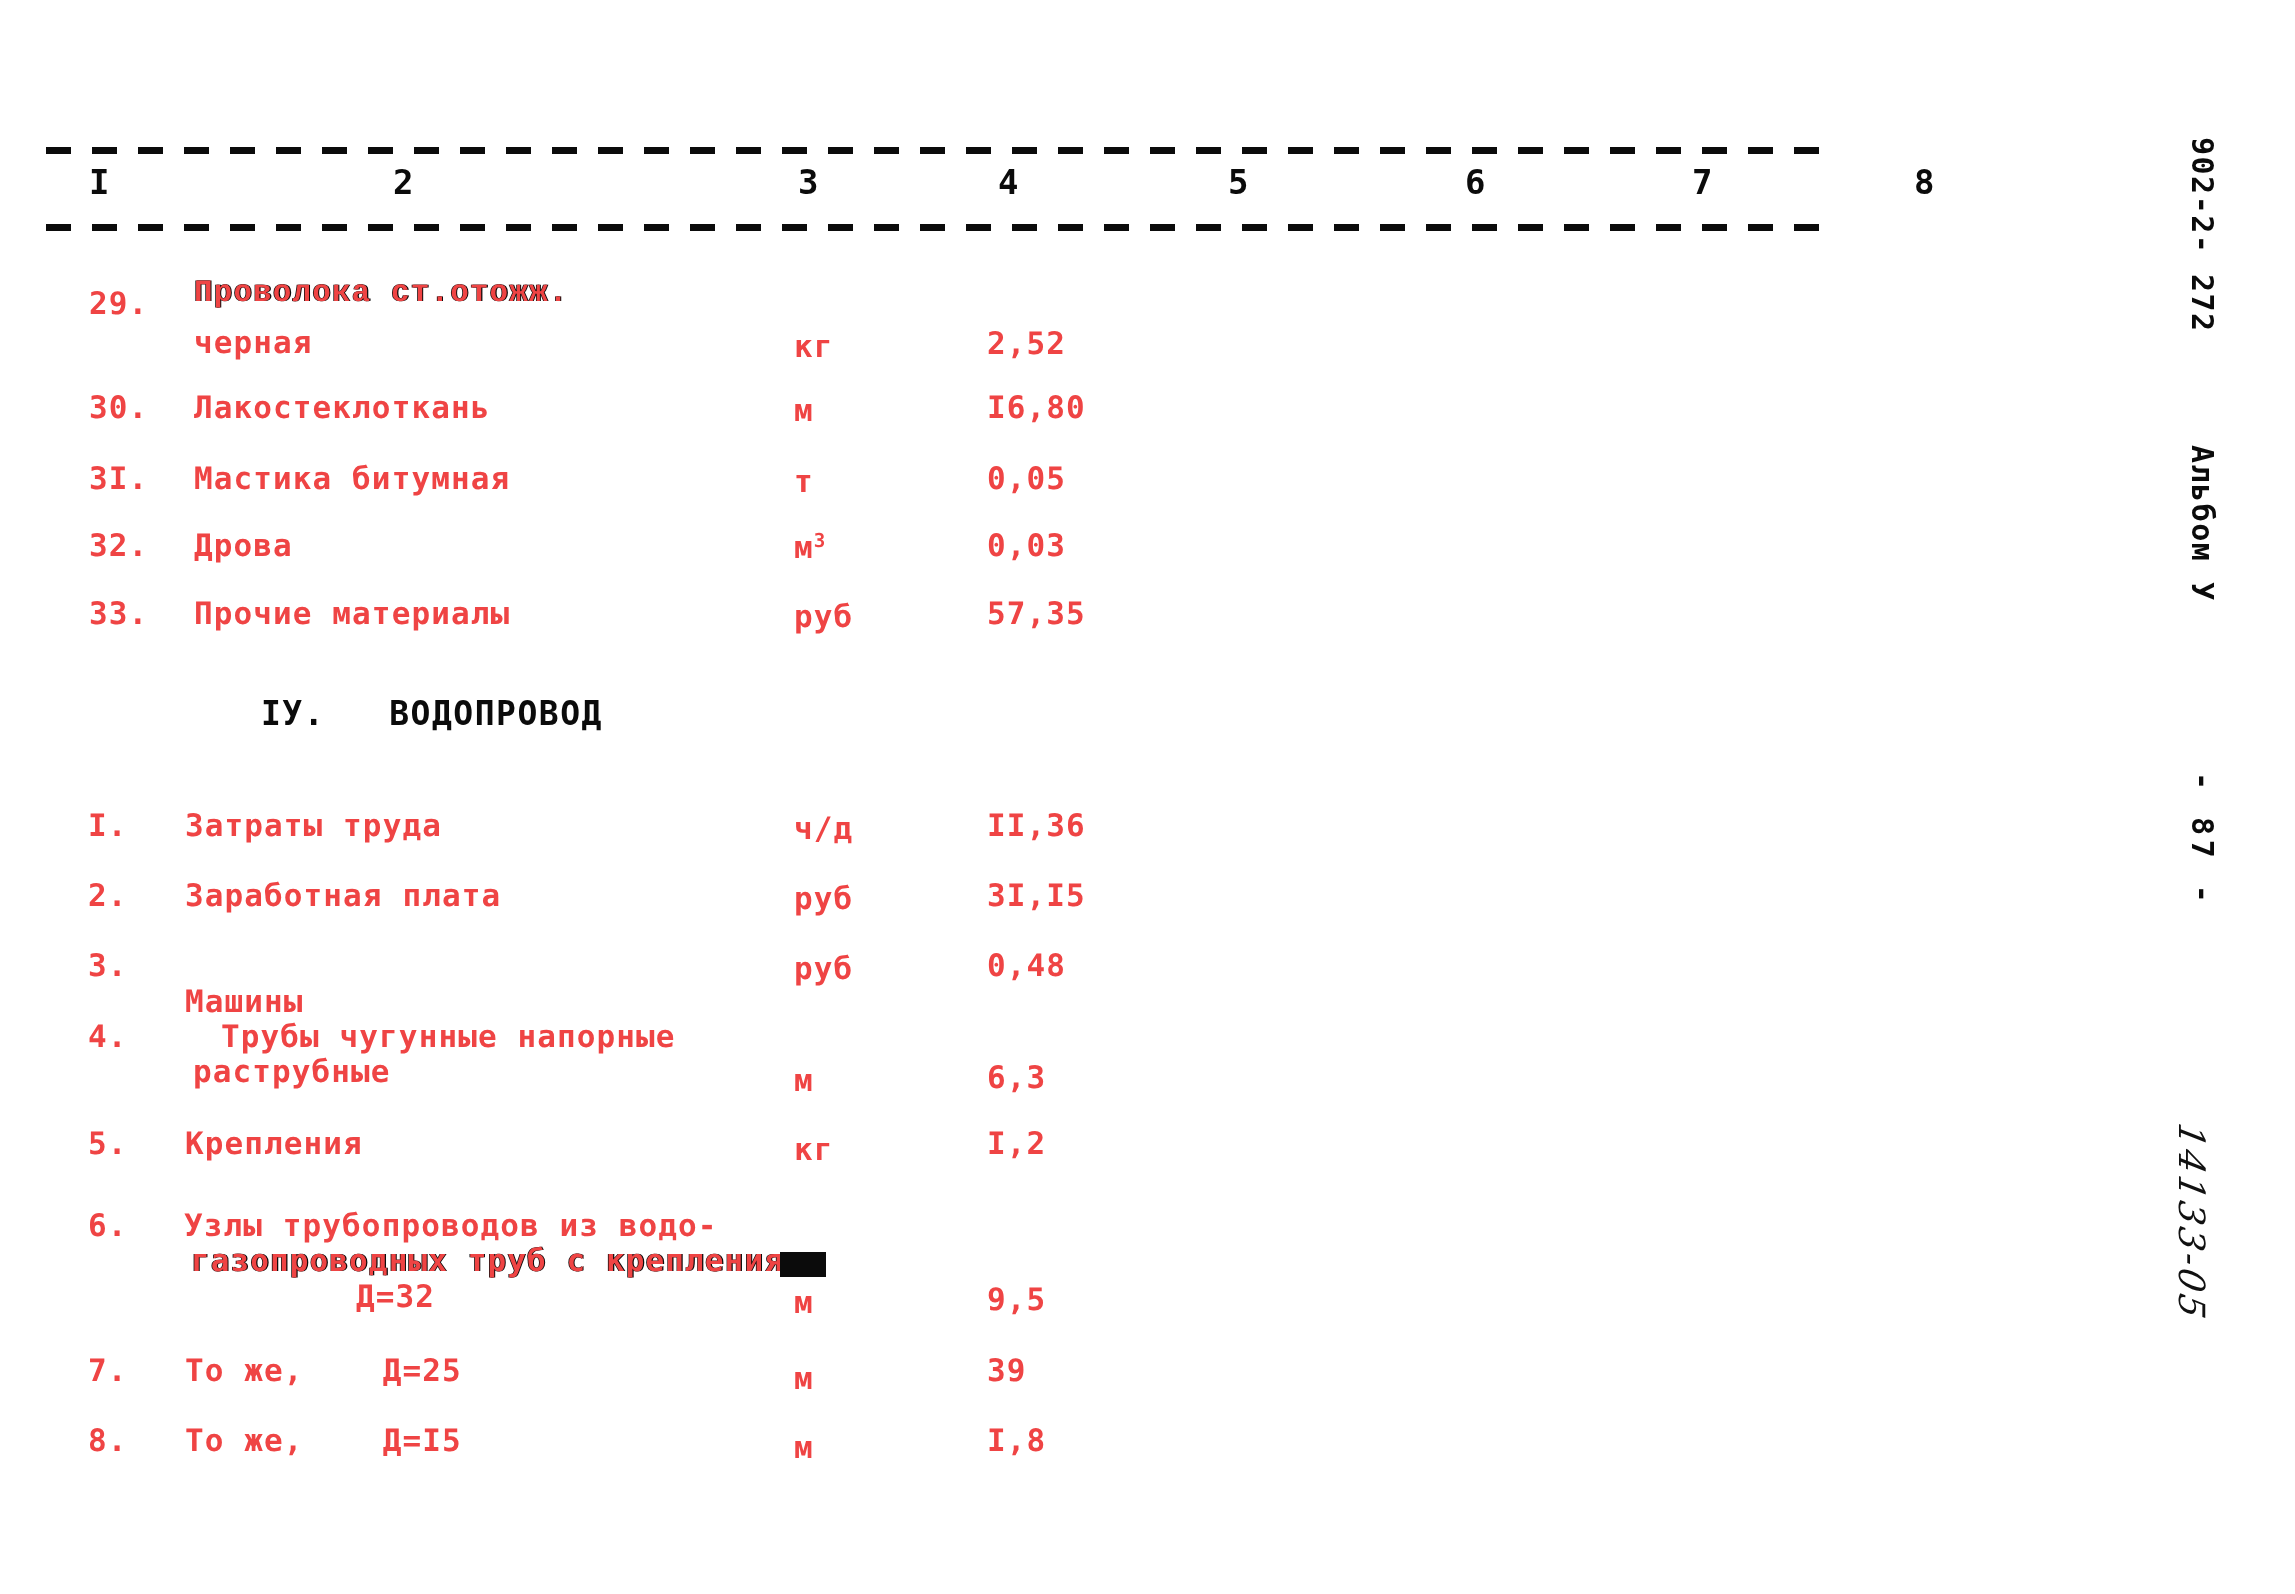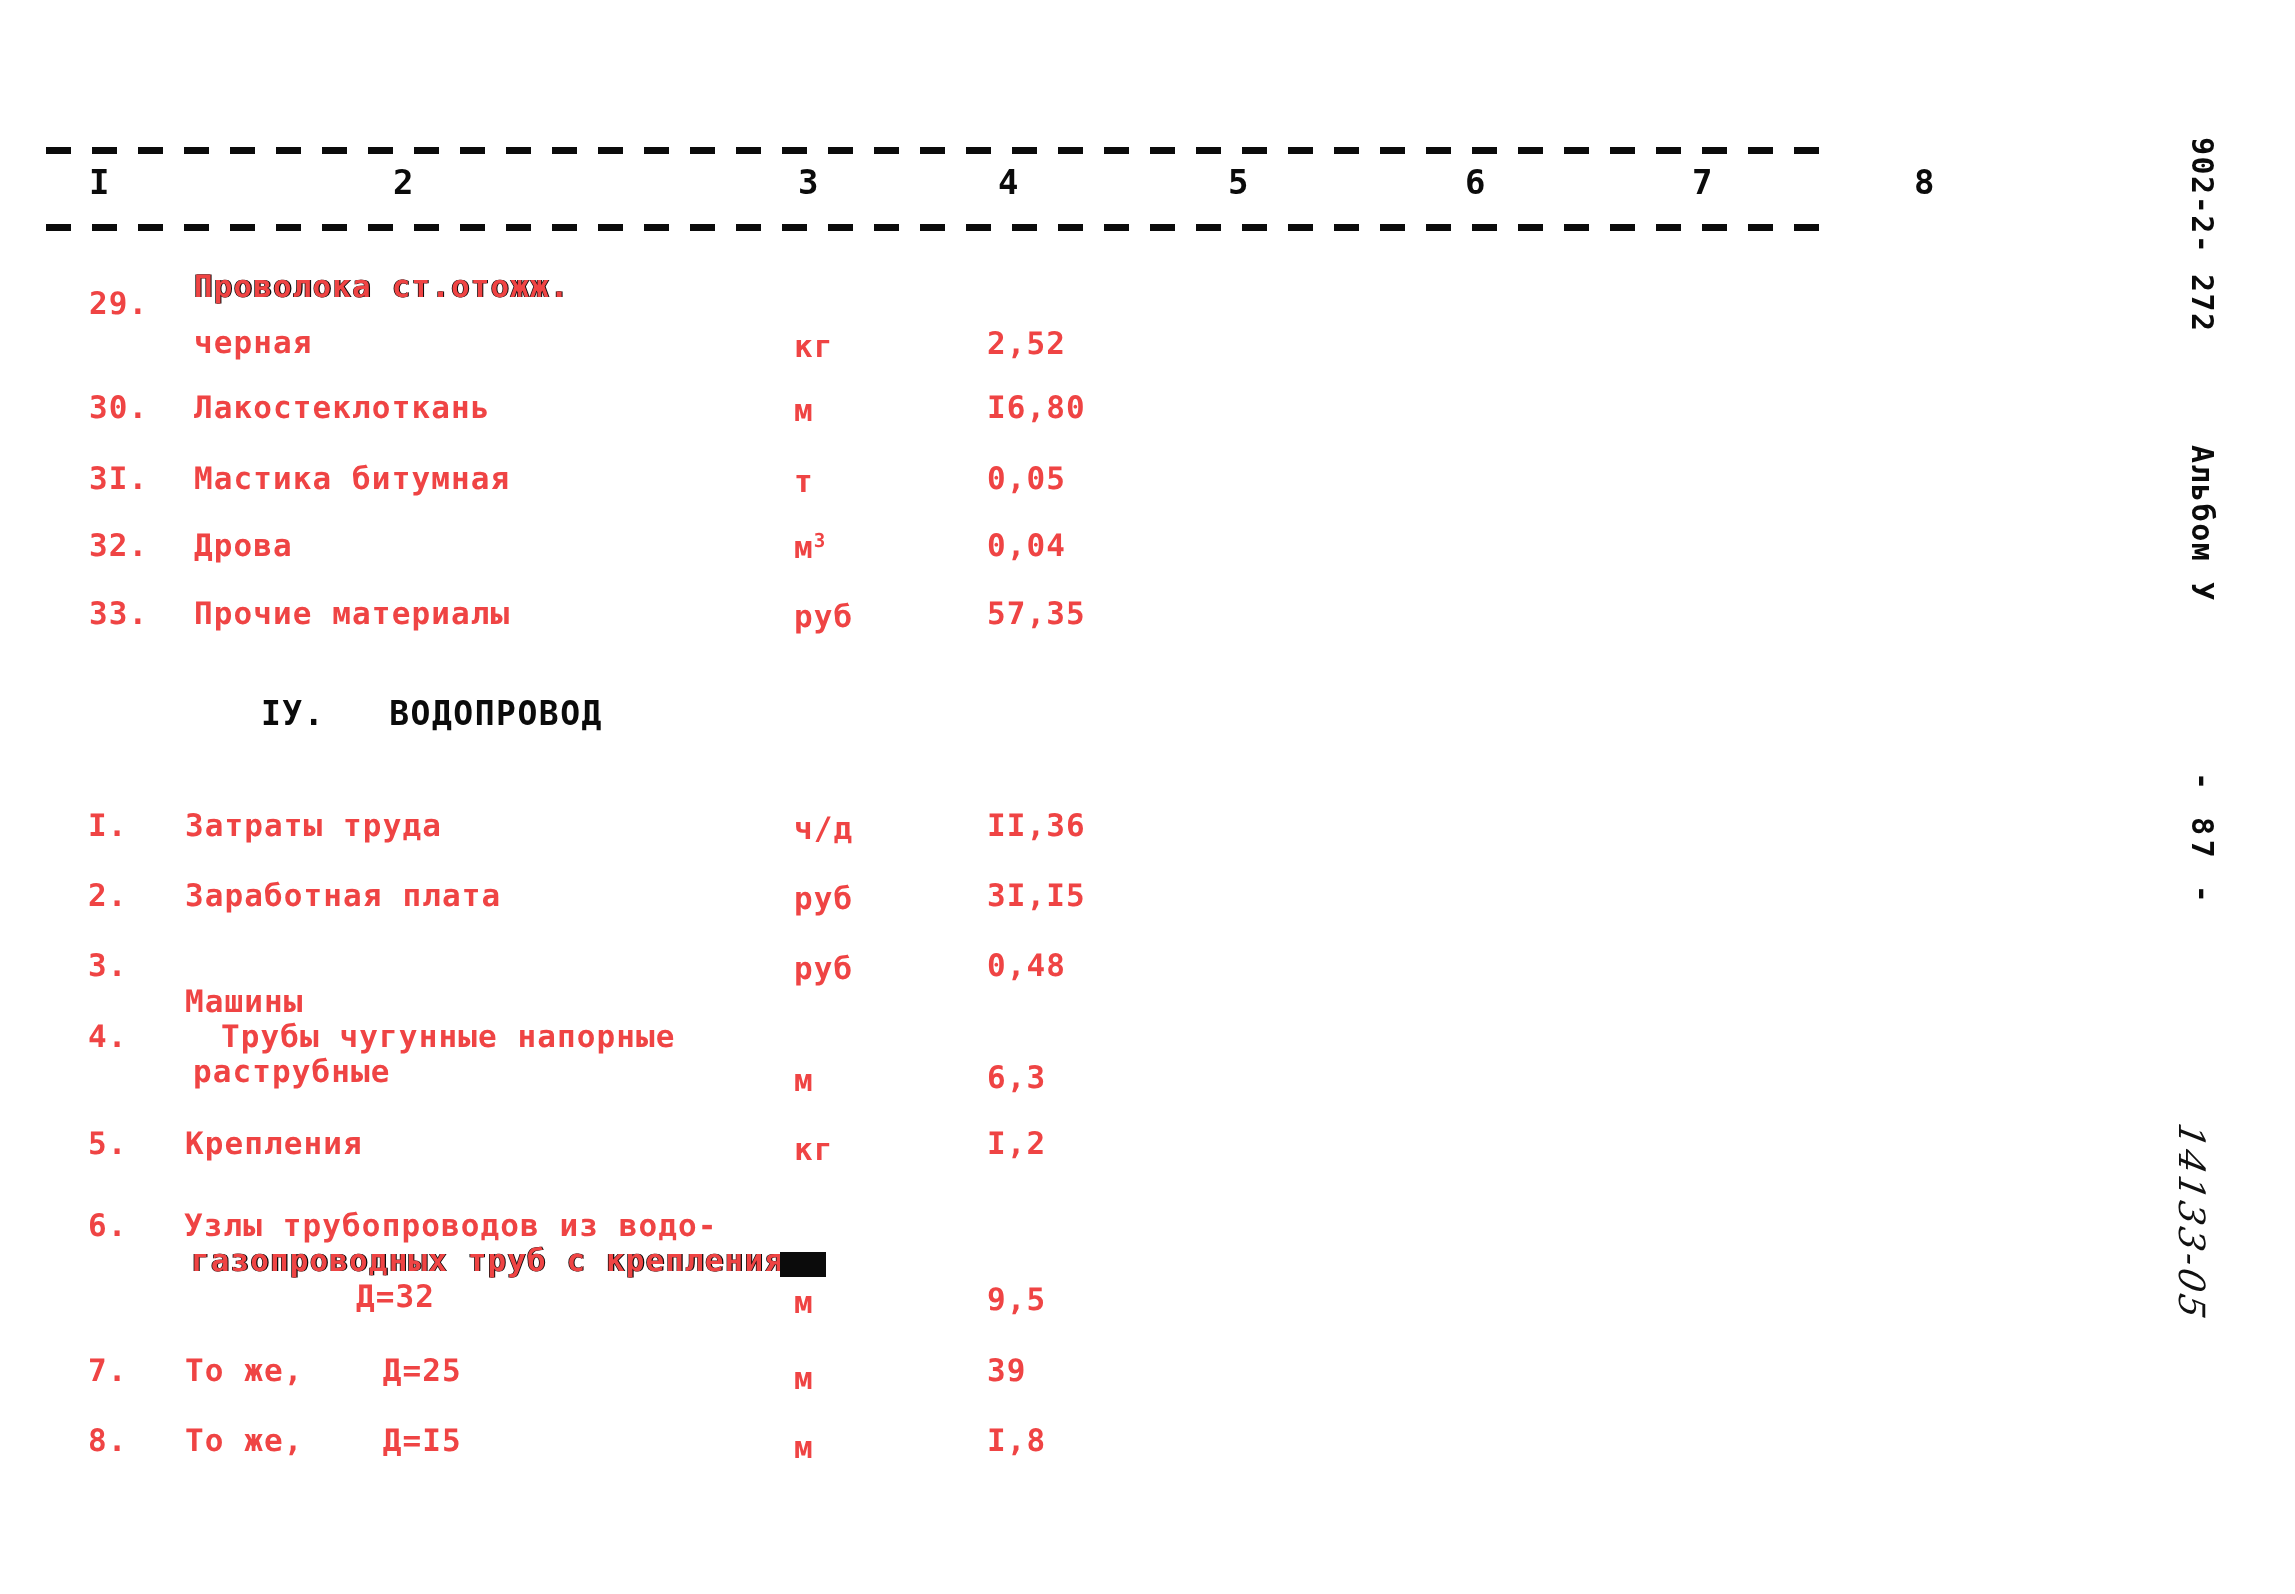--- a/index.html
+++ b/index.html
@@ -131,42 +131,42 @@
       <div class="colnum" style="left: 1465px;">6</div>
       <div class="colnum" style="left: 1692px;">7</div>
       <div class="colnum" style="left: 1914px;">8</div>
     </div>
 
   <div class="dash-rule" style="left:46px; top:224px; width:1773px;"></div>
 
   <div id="rows-before">
       <div>
         <div class="tw row-num" style="left: 89px; top: 289px;">29.</div>
-        <div class="tw row-name smudge" style="left: 194px; top: 272px;">Проволока ст.отожж.</div>
+        <div class="tw row-name smudge" style="left: 194px; top: 278px; font-family: Liberation Mono, monospace;">Проволока ст.отожж.</div>
         <div class="tw row-name" style="left: 194px; top: 328px;">черная</div>
         <div class="tw row-unit" style="left: 794px; top: 332px;">кг</div>
         <div class="tw row-val" style="left: 987px; top: 329px;">2,52</div>
       </div>
       <div>
         <div class="tw row-num" style="left: 89px; top: 393px;">30.</div>
         <div class="tw row-name" style="left: 194px; top: 393px;">Лакостеклоткань</div>
         <div class="tw row-unit" style="left: 794px; top: 396px;">м</div>
         <div class="tw row-val" style="left: 987px; top: 393px;">I6,80</div>
       </div>
       <div>
         <div class="tw row-num" style="left: 89px; top: 464px;">3I.</div>
         <div class="tw row-name" style="left: 194px; top: 464px;">Мастика битумная</div>
         <div class="tw row-unit" style="left: 794px; top: 467px;">т</div>
         <div class="tw row-val" style="left: 987px; top: 464px;">0,05</div>
       </div>
       <div>
         <div class="tw row-num" style="left: 89px; top: 531px;">32.</div>
         <div class="tw row-name" style="left: 194px; top: 531px;">Дрова</div>
         <div class="tw row-unit" style="left: 794px; top: 531px;">м<span class="sup">3</span></div>
-        <div class="tw row-val" style="left: 987px; top: 531px;">0,04</div>
+        <div class="tw row-val" style="left: 987px; top: 531px;">0,03</div>
       </div>
       <div>
         <div class="tw row-num" style="left: 89px; top: 599px;">33.</div>
         <div class="tw row-name" style="left: 194px; top: 599px;">Прочие материалы</div>
         <div class="tw row-unit" style="left: 794px; top: 602px;">руб</div>
         <div class="tw row-val" style="left: 987px; top: 599px;">57,35</div>
       </div>
     </div>
 
   <div class="section-head" style="left:261px; top:694px;">IУ.   ВОДОПРОВОД</div>

